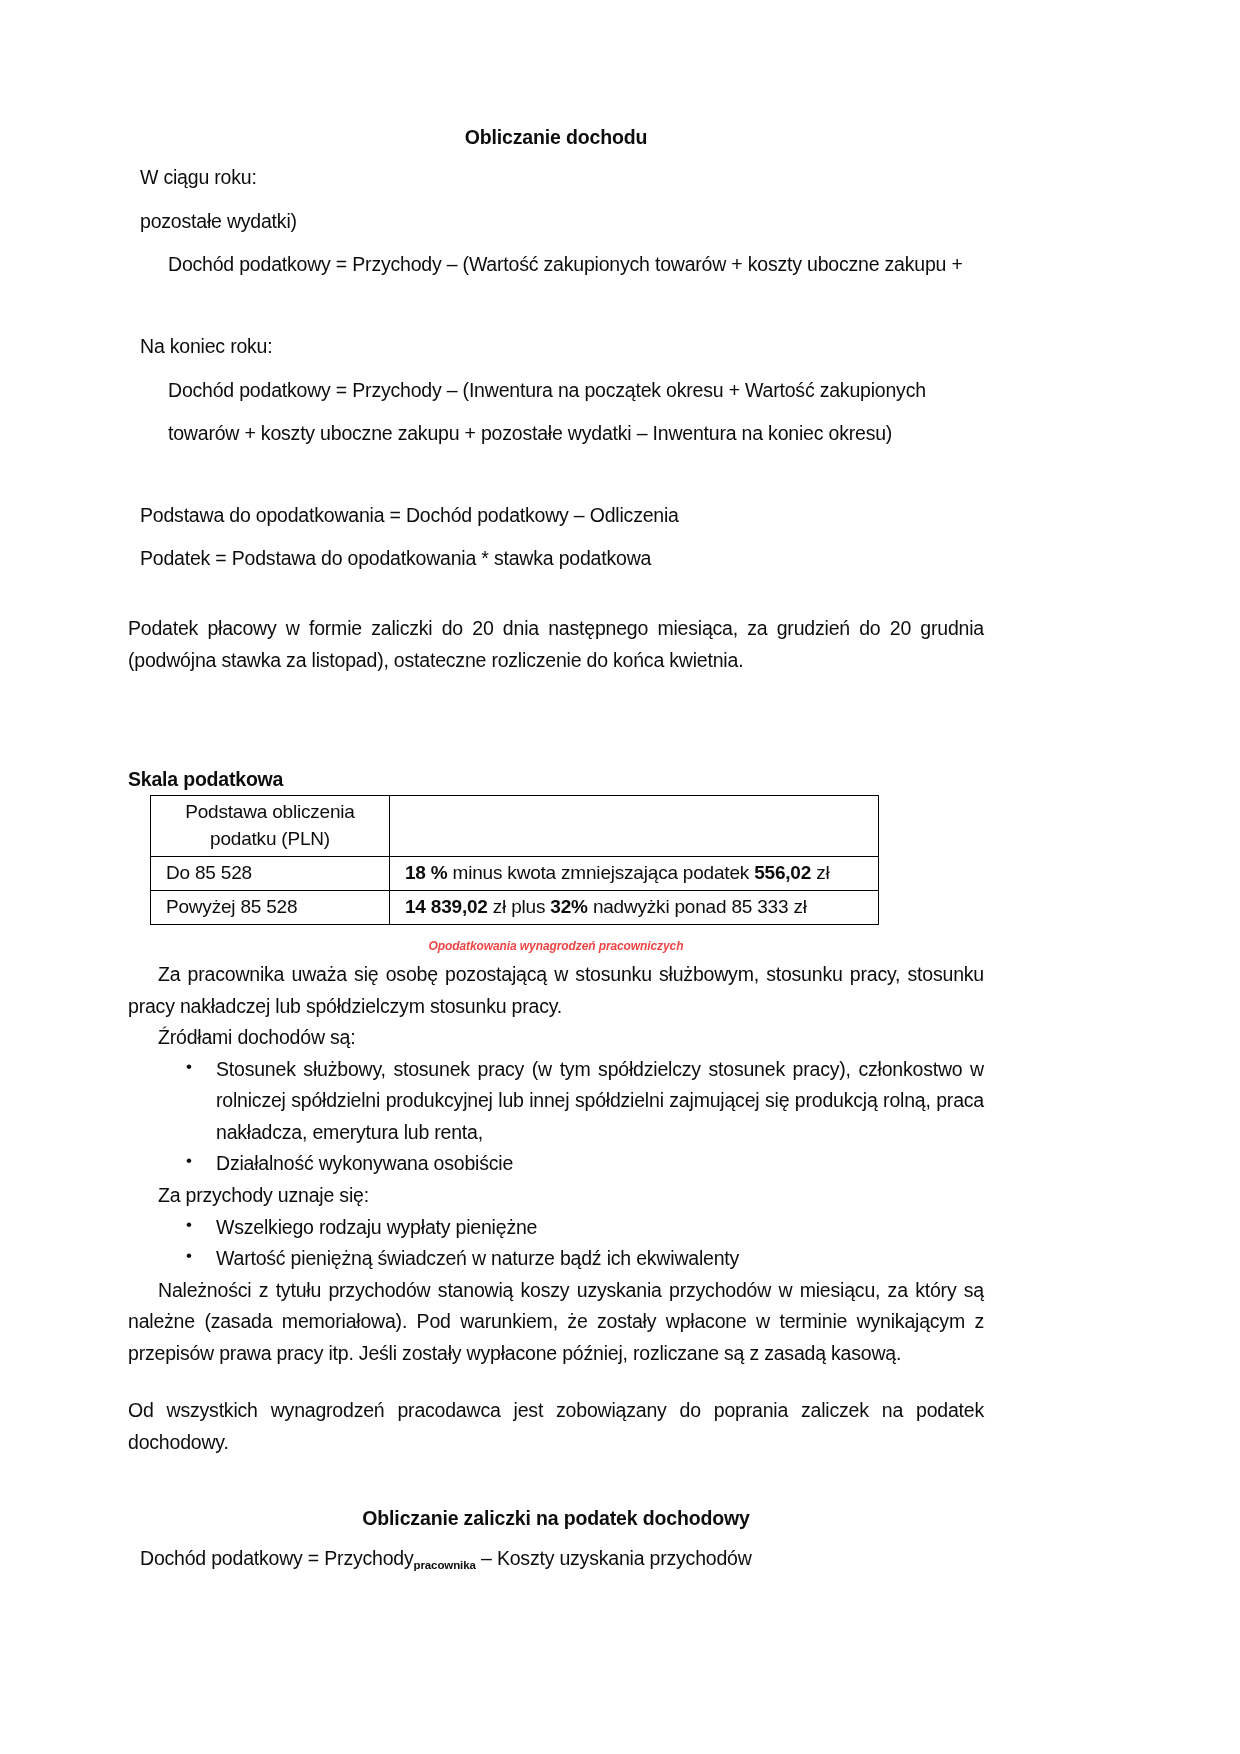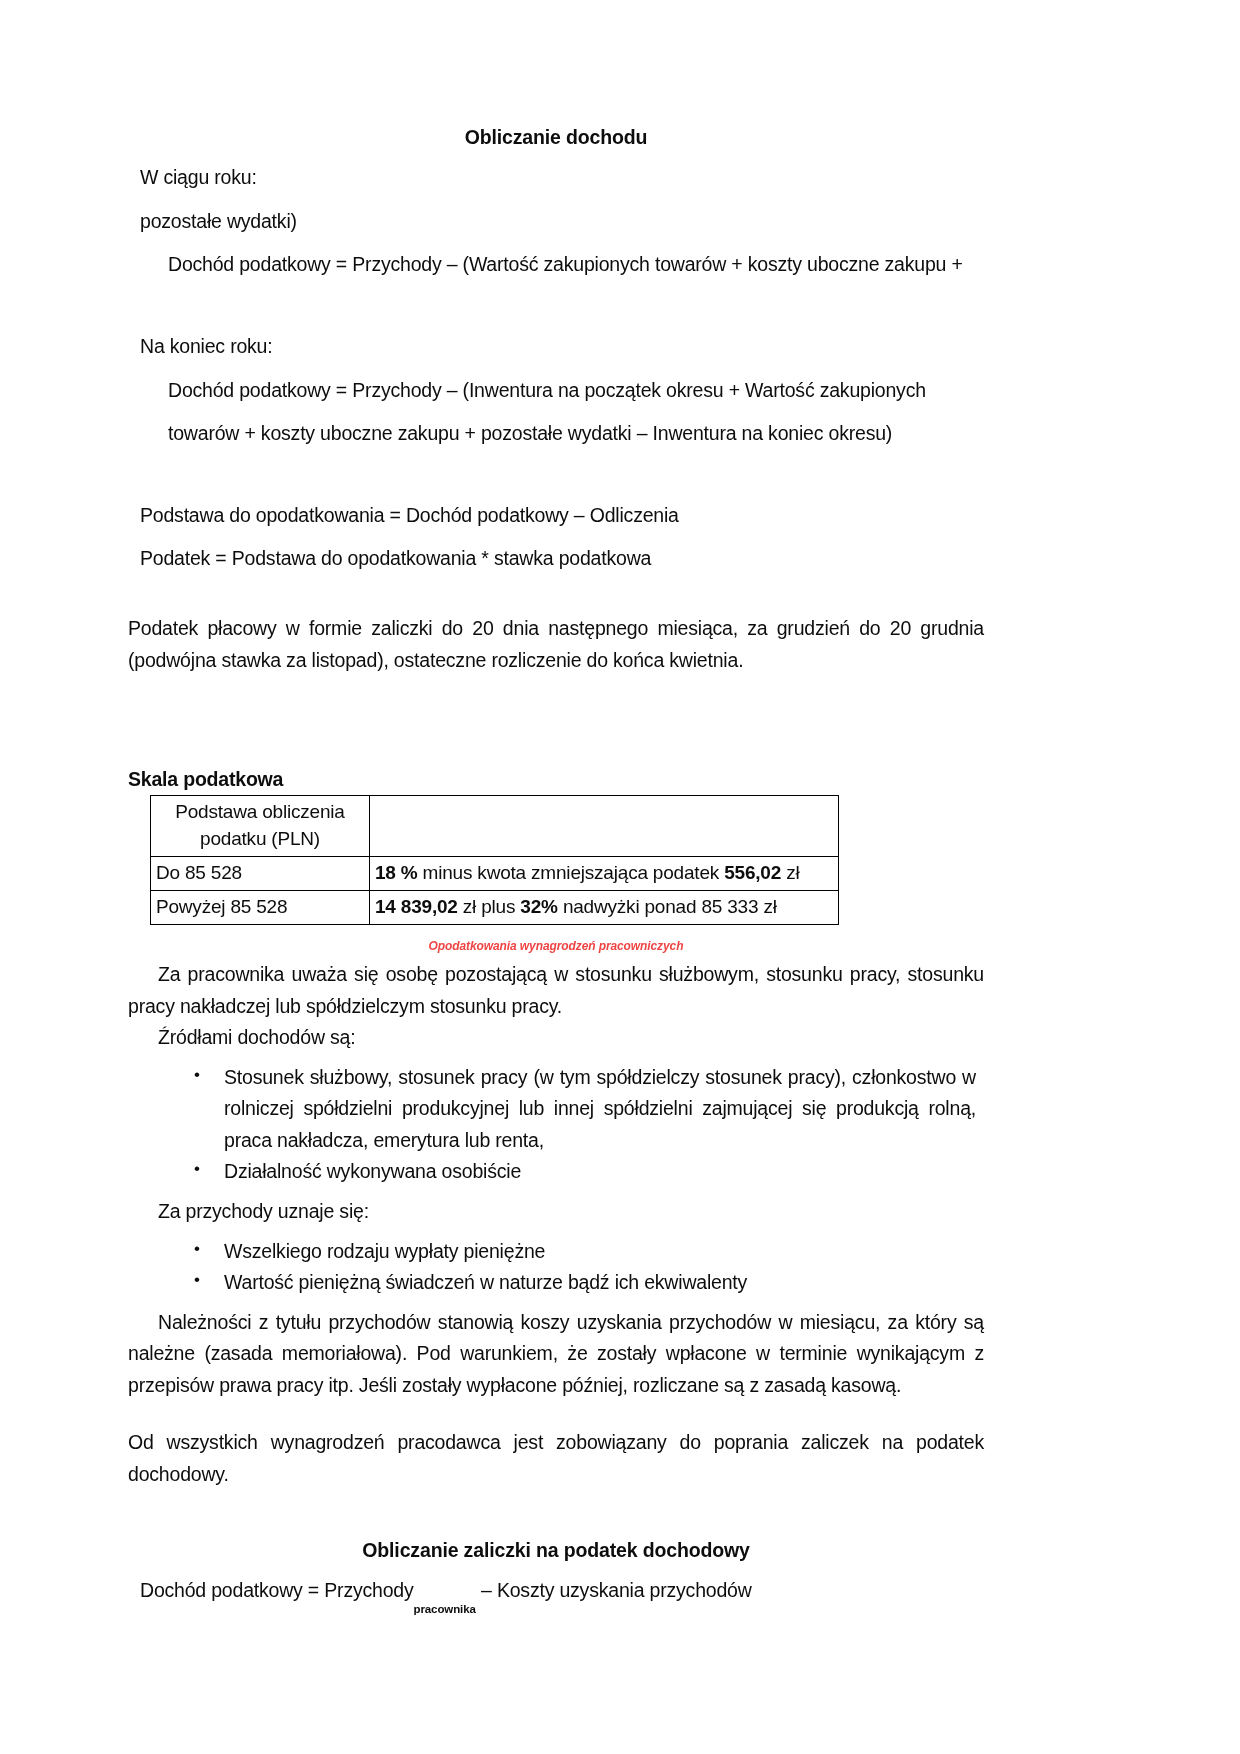--- a/index.html
+++ b/index.html
@@ -82,34 +82,34 @@
   }
   table.scale {
     border-collapse: collapse;
     margin-left: 22px;
     width: 666px;
     table-layout: fixed;
   }
   table.scale td {
     border: 1.6px solid #000;
     font-size: 19px;
-    padding: 3px 5px;
+    padding: 3px 15px;
     line-height: 1.42;
     vertical-align: middle;
     letter-spacing: -0.2px;
   }
   td.col-a { width: 208px; text-align: left; }
   td.col-b { width: 458px; text-align: left; }
   td.hdr { text-align: center; padding: 6px 7px 8px 7px; }
   td.blank { border: 1.6px solid #000; }
   .b { font-weight: bold; }
 
   
   ul.bl {
-    margin: 8px;
+    margin: 0;
     padding: 0 0 0 88px;
     list-style: none;
   }
   ul.bl > li {
     position: relative;
     font-size: 19.5px;
     line-height: 1.62;
     text-align: justify;
     text-align-last: left;
     letter-spacing: -0.2px;
@@ -119,21 +119,21 @@
     content: "\2022";
     position: absolute;
     left: -30px;
     top: -1px;
     font-size: 17px;
   }
   sub.sm {
     font-size: 11.5px;
     vertical-align: baseline;
     position: relative;
-    top: 16px;
+    top: 4px;
     font-weight: bold;
     letter-spacing: -0.1px;
   }
 </style>
 </head>
 <body>
 
 <div class="page">
   <div class="content">
 

